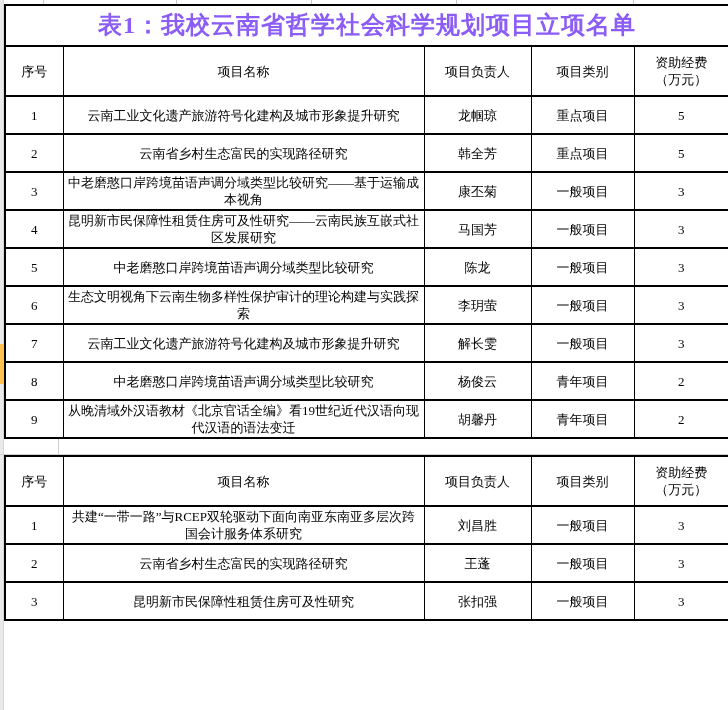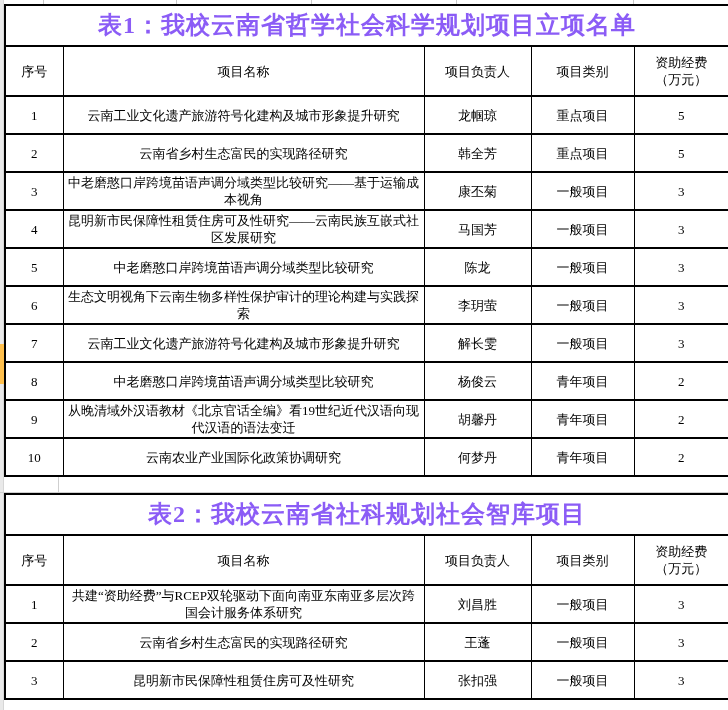--- a/index.html
+++ b/index.html
@@ -134,59 +134,49 @@
           <td>青年项目</td>
           <td>2</td>
         </tr>
         <tr>
           <td>9</td>
           <td>从晚清域外汉语教材《北京官话全编》看19世纪近代汉语向现代汉语的语法变迁</td>
           <td>胡馨丹</td>
           <td>青年项目</td>
           <td>2</td>
         </tr>
-        <tr>
-          <td>10</td>
-          <td>云南农业产业国际化政策协调研究</td>
-          <td>何梦丹</td>
-          <td>青年项目</td>
-          <td>2</td>
-        </tr>
       </tbody>
   </table>
 
   <div class="table-gap">
     <div class="gap-vtick"></div>
   </div>
 
   <table>
     <colgroup>
       <col class="c-no">
         <col class="c-name">
         <col class="c-leader">
         <col class="c-cat">
         <col class="c-fund">
     </colgroup>
     <thead>
-      <tr class="title-row">
-        <th colspan="5">表2：我校云南省社科规划社会智库项目</th>
-      </tr>
       <tr class="head-row">
         <th>序号</th>
         <th>项目名称</th>
         <th>项目负责人</th>
         <th>项目类别</th>
         <th>资助经费
 （万元）</th>
       </tr>
     </thead>
     <tbody>
         <tr>
           <td>1</td>
-          <td>共建“资助经费”与RCEP双轮驱动下面向南亚东南亚多层次跨国会计服务体系研究</td>
+          <td>共建“一带一路”与RCEP双轮驱动下面向南亚东南亚多层次跨国会计服务体系研究</td>
           <td>刘昌胜</td>
           <td>一般项目</td>
           <td>3</td>
         </tr>
         <tr>
           <td>2</td>
           <td>云南省乡村生态富民的实现路径研究</td>
           <td>王蓬</td>
           <td>一般项目</td>
           <td>3</td>

